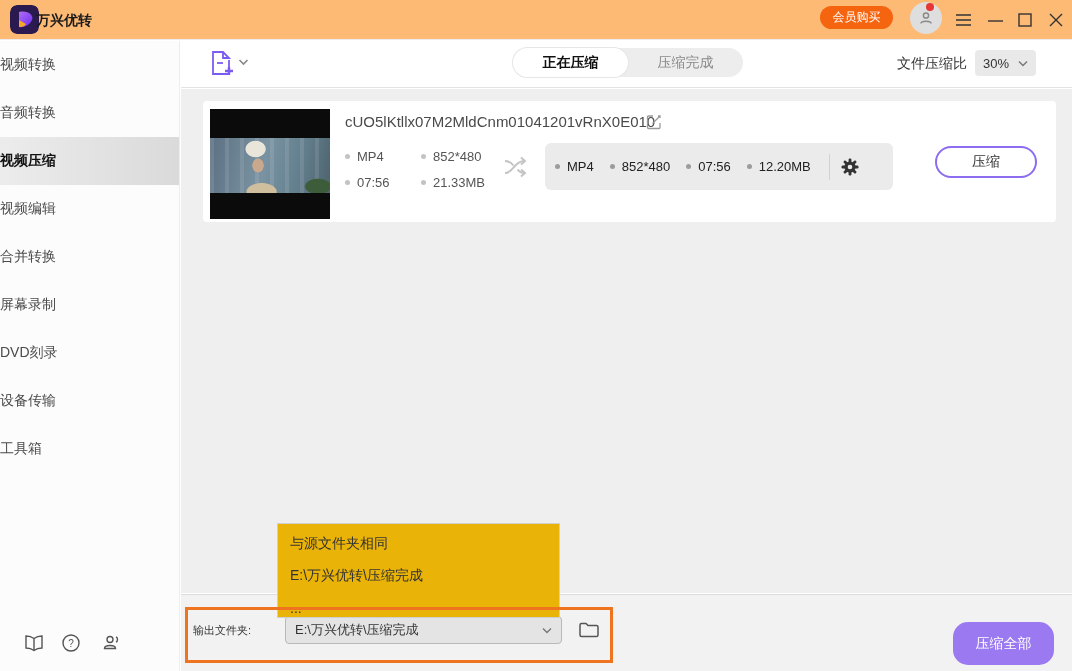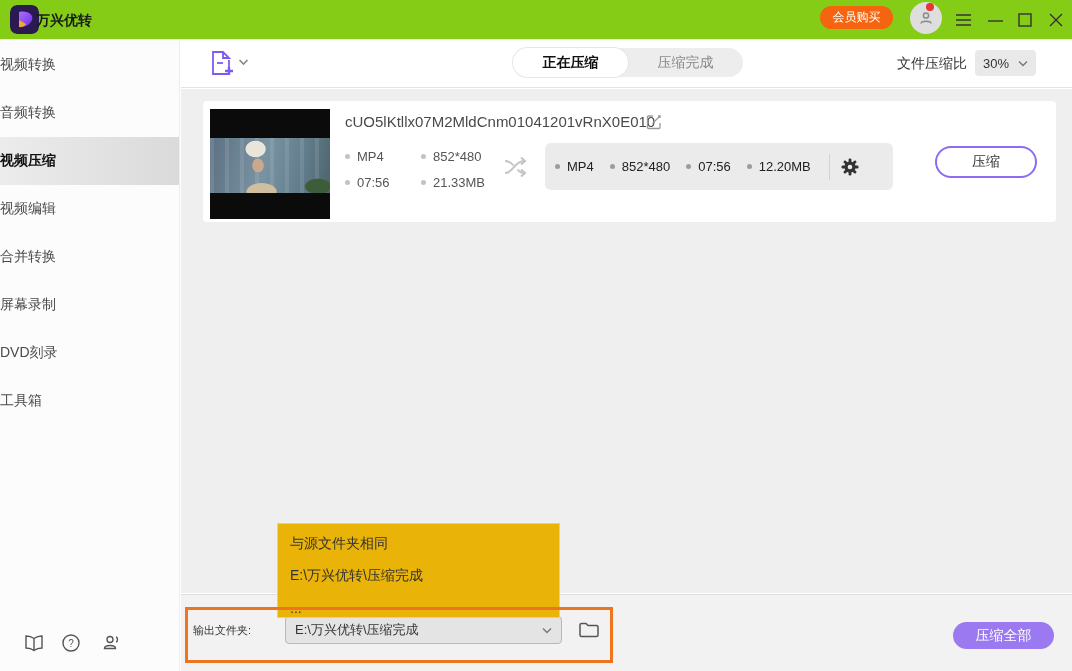--- a/index.html
+++ b/index.html
@@ -1,21 +1,21 @@
 <!DOCTYPE html>
 <html><head>
 <meta charset="utf-8">
 <style>
   * { margin:0; padding:0; box-sizing:border-box; }
   html,body { width:1072px; height:671px; }
   body { font-family:"Liberation Sans","DejaVu Sans",sans-serif; background:#fff; overflow:hidden; }
   #app { position:relative; width:1072px; height:671px; background:#fff; }
 
   
-  .titlebar { position:absolute; left:0; top:0; width:1072px; height:40px; background:#84cc16; border-bottom:1px solid #ececec; }
+  .titlebar { position:absolute; left:0; top:0; width:1072px; height:40px; background:#fdba74; border-bottom:1px solid #ececec; }
   .logo { position:absolute; left:10px; top:5px; width:29px; height:29px; border-radius:7px; }
   .app-title { position:absolute; left:36px; top:12px; font-size:14px; font-weight:bold; color:#1a1a1a; }
   .buy-btn { position:absolute; left:820px; top:6px; width:73px; height:23px; border-radius:12px;
              background:#f5640e; color:#fff; font-size:12px; display:flex; align-items:center; justify-content:center; cursor:pointer; }
   .avatar { position:absolute; left:910px; top:2px; width:32px; height:32px; border-radius:50%; background:#dedede;
             display:flex; align-items:center; justify-content:center; }
   .avatar .dot { position:absolute; right:1px; top:1px; width:8px; height:8px; border-radius:50%; background:#e53535; }
   .winbtn { position:absolute; top:8px; width:24px; height:24px; display:flex; align-items:center; justify-content:center; }
   .hamburger { left:951px; } .btn-min { left:983px; } .btn-max { left:1013px; } .btn-close { left:1044px; }
 
@@ -67,21 +67,21 @@
                   display:flex; align-items:center; justify-content:center; cursor:pointer; }
 
   
   .bottombar { position:absolute; left:181px; top:594px; width:891px; height:77px; background:#f2f2f2; border-top:1px solid #dcdcdc; }
   .out-label { position:absolute; left:12px; top:28px; font-size:11px; color:#333; }
   .out-select { position:absolute; left:104px; top:21px; width:277px; height:28px; background:#e4e4e4;
                 border:1px solid #b9b9b9; border-radius:4px; display:flex; align-items:center; padding:0 9px;
                 font-size:13px; color:#333; cursor:pointer; }
   .out-select svg { margin-left:auto; }
   .folder-btn { position:absolute; left:397px; top:24px; width:22px; height:22px; cursor:pointer; }
-  .compress-all-btn { position:absolute; left:772px; top:27px; width:101px; height:27px; background:#9b79f1;
+  .compress-all-btn { position:absolute; left:772px; top:27px; width:101px; height:43px; background:#9b79f1;
                       border-radius:15px; color:#fff; font-size:14px; display:flex; align-items:center; justify-content:center; cursor:pointer; }
 
   
   .popup { position:absolute; left:277px; top:523px; width:283px; height:95px; background:#eab308;
            border:1px solid #cfcfcf; z-index:5; overflow:hidden; }
   .popup-item { height:32px; display:flex; align-items:center; padding-left:12px; font-size:14px; color:#333; cursor:pointer; }
   .popup-item:first-child { margin-top:4px; }
   .hl-rect { position:absolute; left:185px; top:607px; width:428px; height:56px; border:3px solid #ee7420;
              z-index:9; pointer-events:none; }
 </style>
@@ -149,20 +149,23 @@
     <div class="side-item">
         <span>合并转换</span>
       </div>
     <div class="side-item">
         <span>屏幕录制</span>
       </div>
     <div class="side-item">
         <span>DVD刻录</span>
       </div>
     <div class="side-item">
+        <span>设备传输</span>
+      </div>
+    <div class="side-item">
         <span>工具箱</span>
       </div>
     <div class="side-icons">
       <svg class="side-ic" style="left:24px" viewBox="0 0 20 20" fill="none" stroke="#555" stroke-width="1.4">
         <path d="M2 3 C5 3 8 4 10 5.5 C12 4 15 3 18 3 V15 C15 15 12 16 10 17.5 C8 16 5 15 2 15 Z M10 5.5 V17.5"></path>
       </svg>
       <svg class="side-ic" style="left:61px" viewBox="0 0 20 20" fill="none" stroke="#555" stroke-width="1.4">
         <circle cx="10" cy="10" r="8"></circle>
         <text x="10" y="14" text-anchor="middle" font-size="10" fill="#555" stroke="none" font-family="Liberation Sans, sans-serif">?</text>
       </svg>

